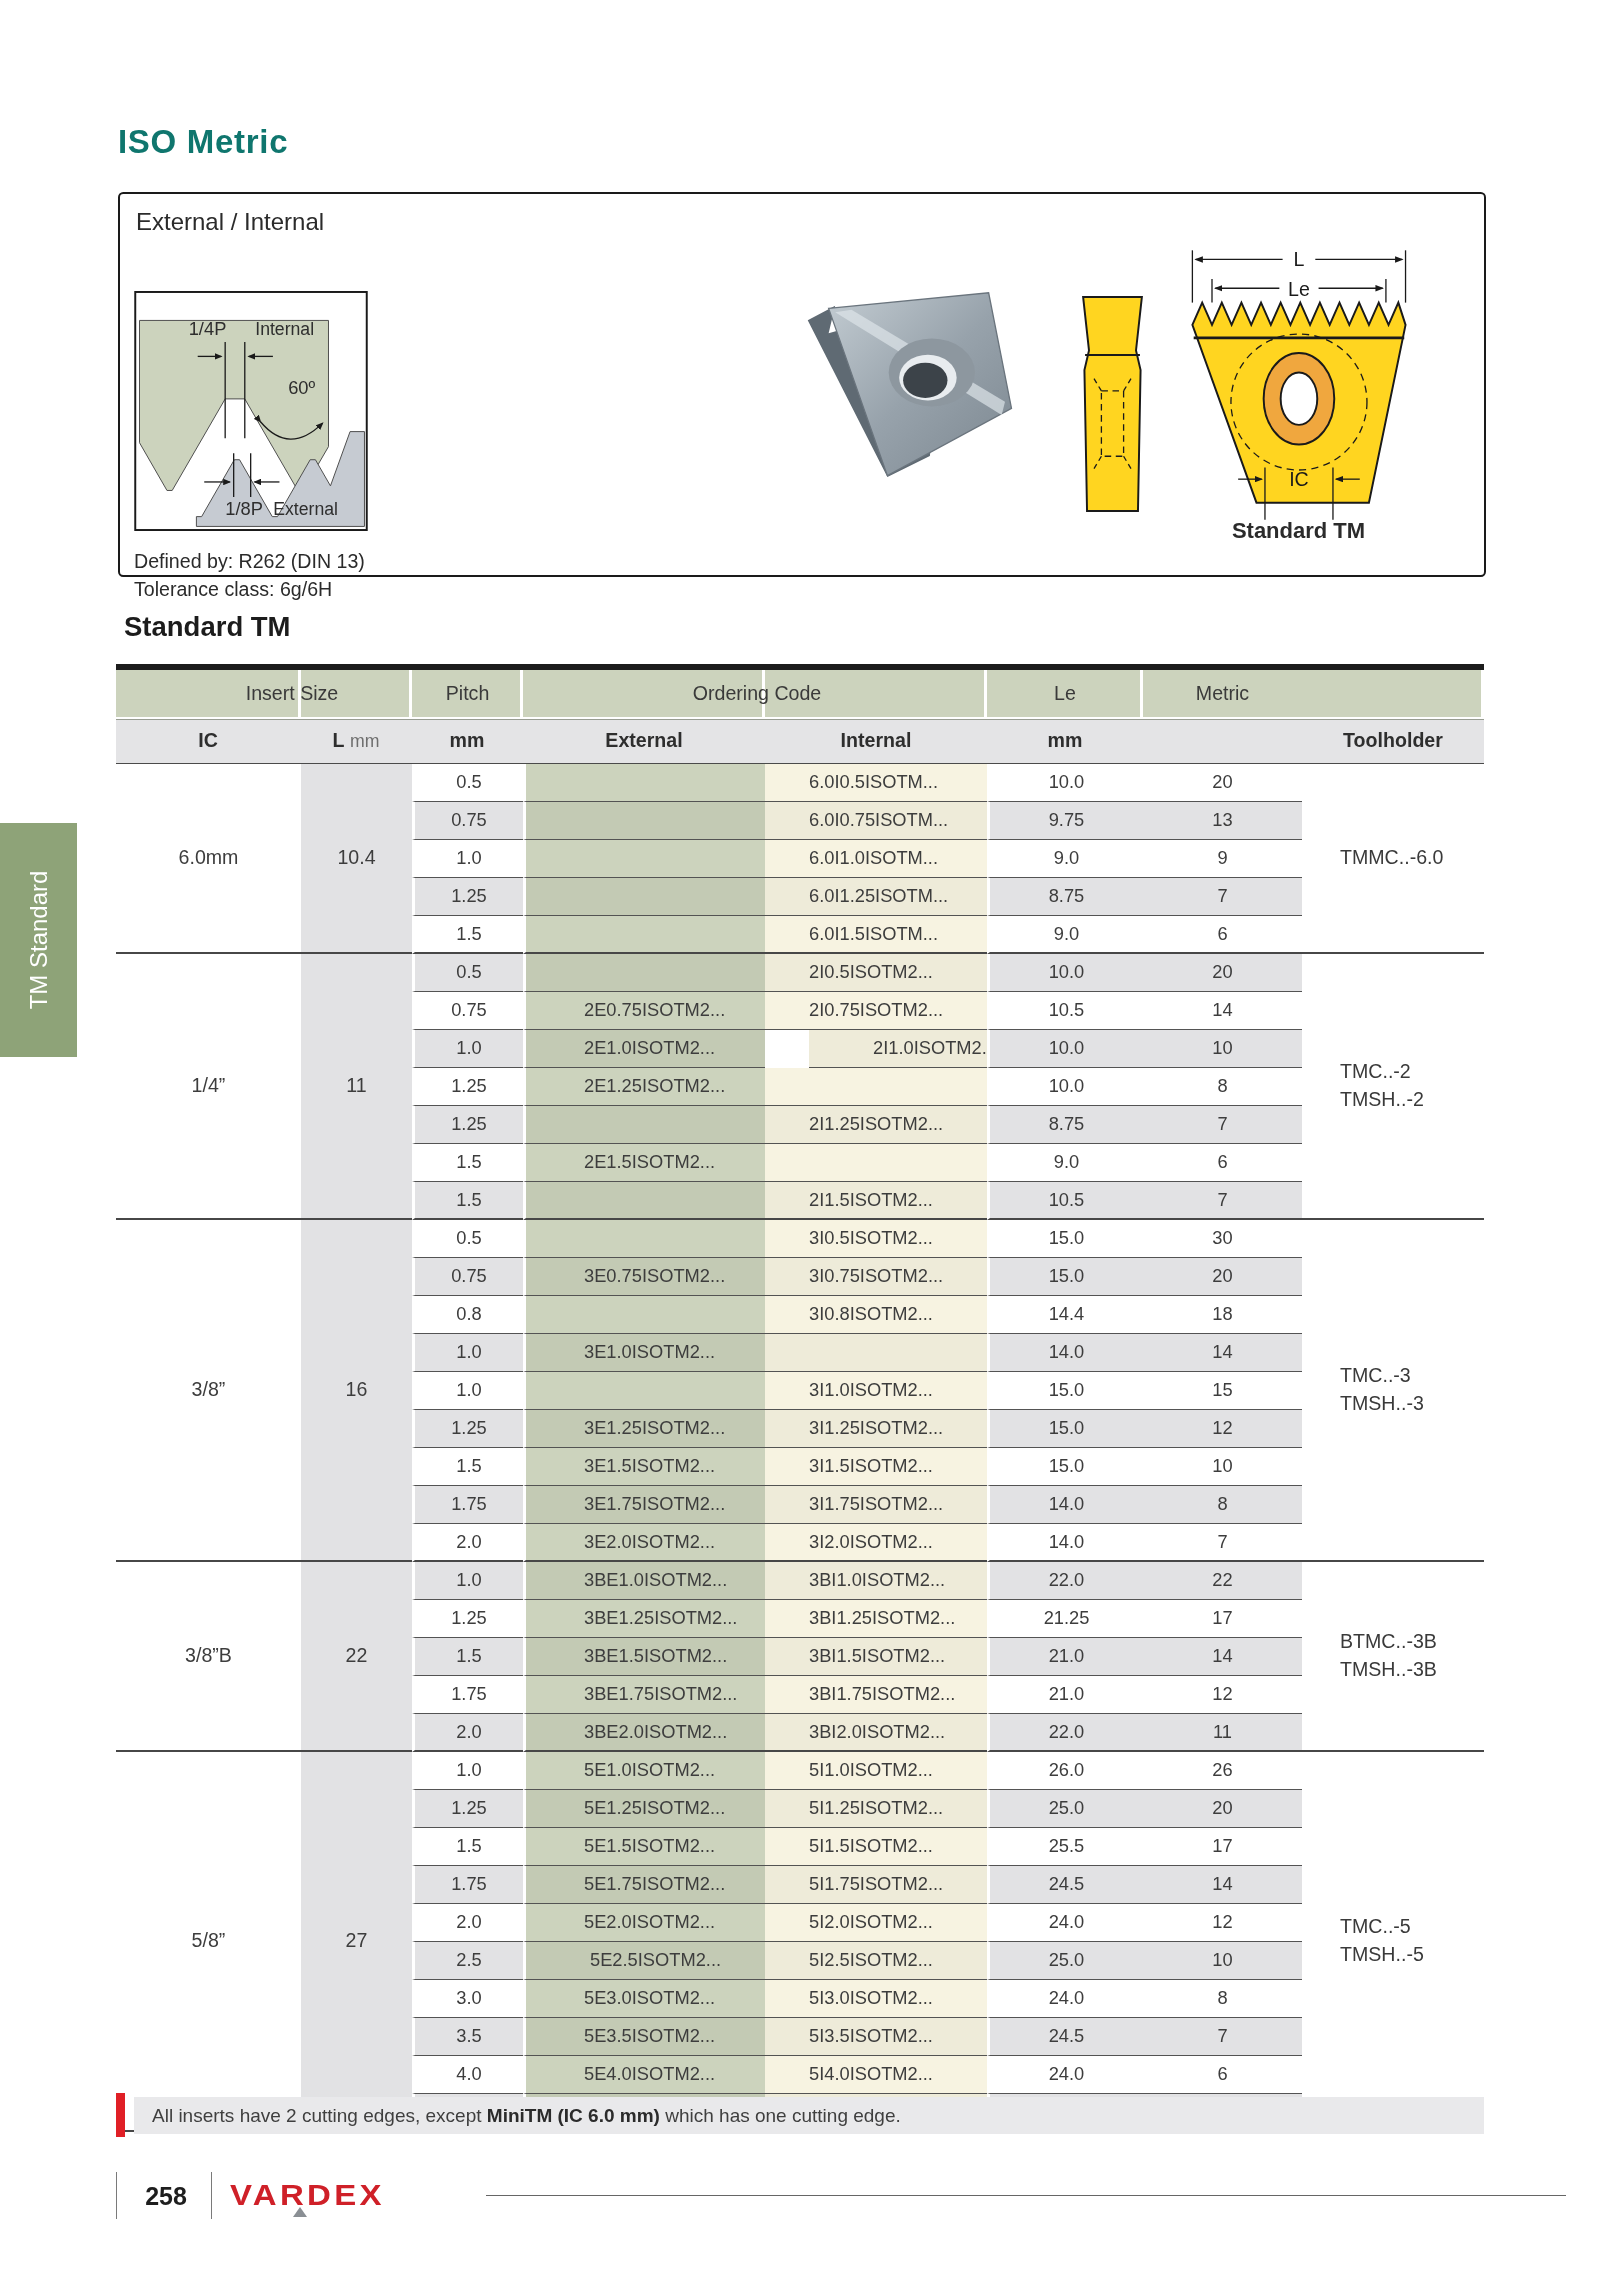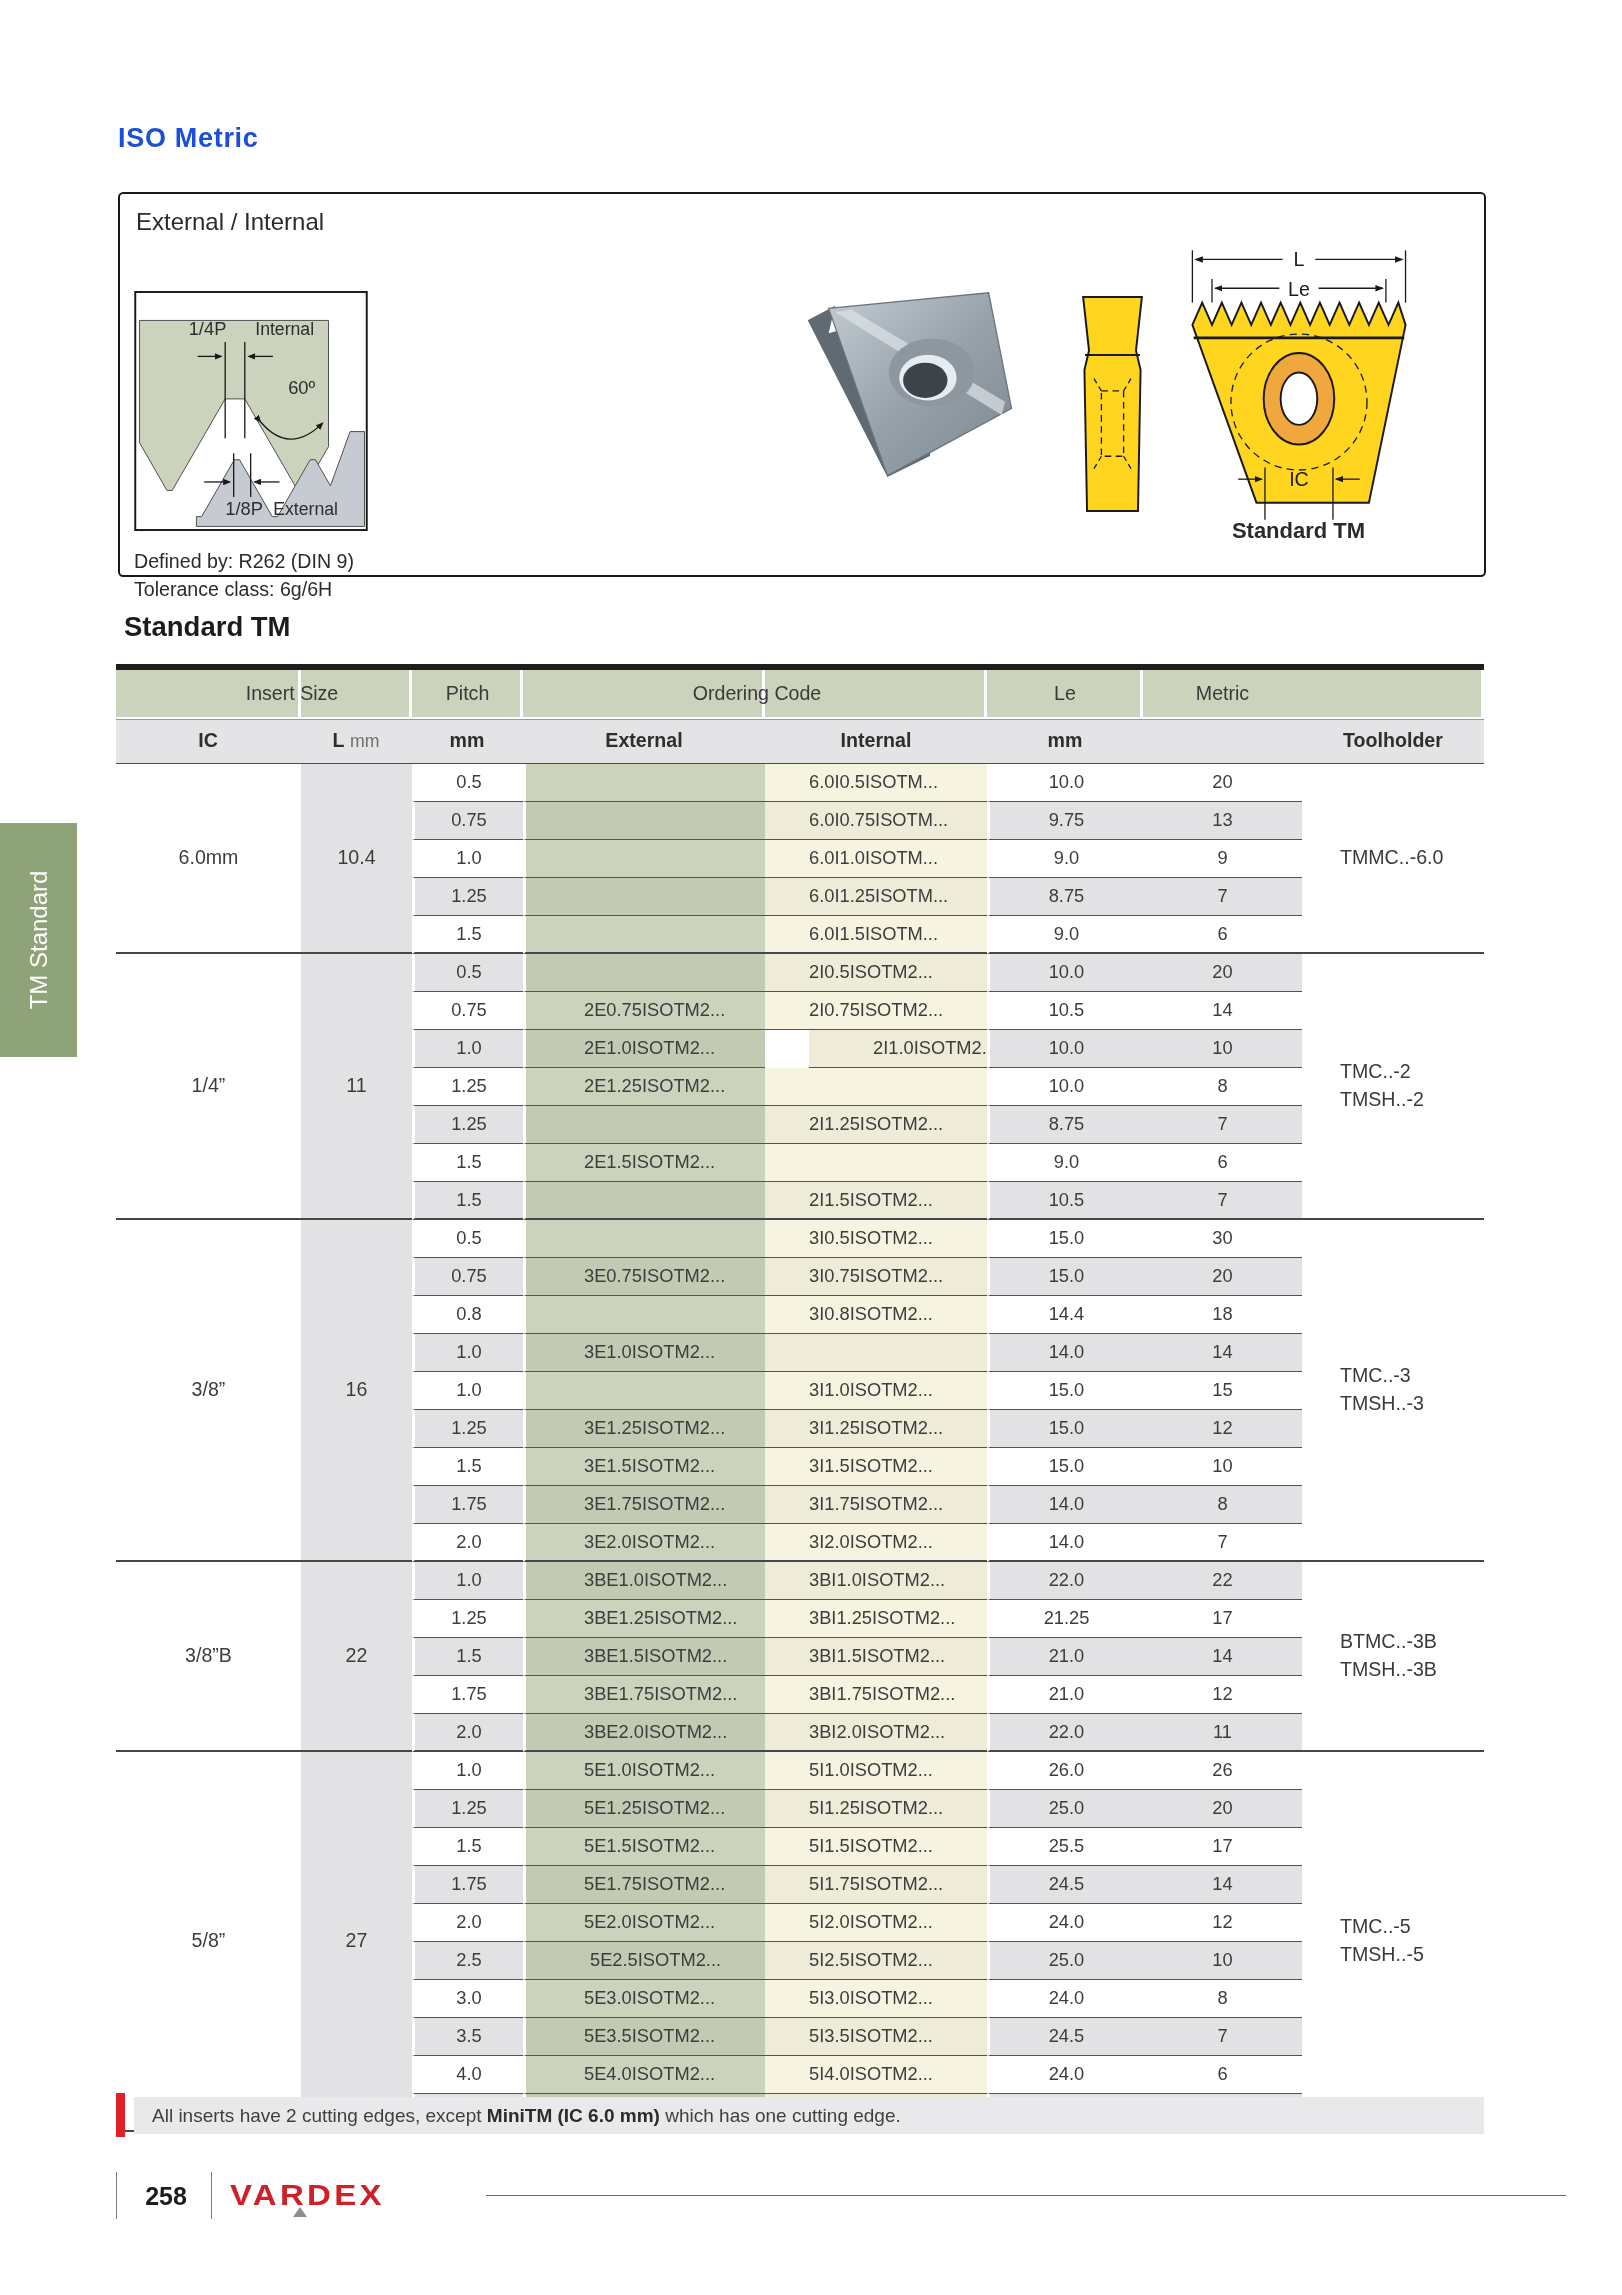--- a/index.html
+++ b/index.html
@@ -1,20 +1,20 @@
 <!DOCTYPE html>
 <html style="font-size:10.5px"><head>
 <meta charset="utf-8">
 <style>
   html,body{margin:0;padding:0;}
   body{width:1623px;height:2295px;position:relative;background:#fff;
        font-family:"Liberation Sans",sans-serif;color:#3d3d3d;overflow:hidden;}
   .abs{position:absolute;}
   
-  #page-title{left:118px;top:123px;font-size:27px;font-weight:bold;color:#1d4ed8;letter-spacing:0.7px;}
+  #page-title{left:118px;top:123px;font-size:33px;font-weight:bold;color:#0f766e;letter-spacing:0.7px;}
   #section-title{left:124px;top:611px;font-size:27.5px;font-weight:bold;color:#1c1c1c;}
   
   #info-box{left:118px;top:192px;width:1368px;height:385px;border:2px solid #1a1a1a;border-radius:5.2px;background:#fff;box-sizing:border-box;}
   #info-heading{left:136px;top:208px;font-size:24px;color:#2b2b2b;}
   #profile-box{left:134px;top:291px;width:234px;height:240px;}
   #defined-by{left:134px;top:548px;font-size:19.6px;color:#2b2b2b;line-height:27.5px;}
   #insert3d{left:789px;top:281px;}
   #side-insert{left:1070px;top:293px;}
   #front-insert{left:1178px;top:245px;}
   #standard-tm-caption{left:1171px;top:518px;width:255px;text-align:center;font-size:22px;font-weight:bold;color:#2b2b2b;}
@@ -89,21 +89,21 @@
   <line x1="152" y1="248" x2="152" y2="315" stroke="#1a1a1a" stroke-width="2"></line>
   <line x1="178" y1="248" x2="178" y2="315" stroke="#1a1a1a" stroke-width="2"></line>
   <line x1="107" y1="292" x2="146" y2="292" stroke="#1a1a1a" stroke-width="2" marker-end="url(#ah)"></line>
   <line x1="222" y1="292" x2="184" y2="292" stroke="#1a1a1a" stroke-width="2" marker-end="url(#ah)"></line>
   <text x="168" y="342" font-size="28" fill="#2e2e2e" text-anchor="middle">1/8P</text>
   <text x="262" y="342" font-size="27" fill="#2e2e2e" text-anchor="middle">External</text>
 </svg>
 </div>
 
 <div class="abs" id="defined-by">
-  <div>Defined by: R262 (DIN 9)</div>
+  <div>Defined by: R262 (DIN 13)</div>
   <div>Tolerance class: 6g/6H</div>
 </div>
 
 <div class="abs" id="insert3d">
 <svg width="236" height="209" viewBox="0 0 360 320">
   <defs>
     <linearGradient id="face" x1="0" y1="0" x2="1" y2="1">
       <stop offset="0" stop-color="#c3ccd2"></stop>
           <stop offset="0.5" stop-color="#97a2ab"></stop>
           <stop offset="1" stop-color="#7c8790"></stop>

